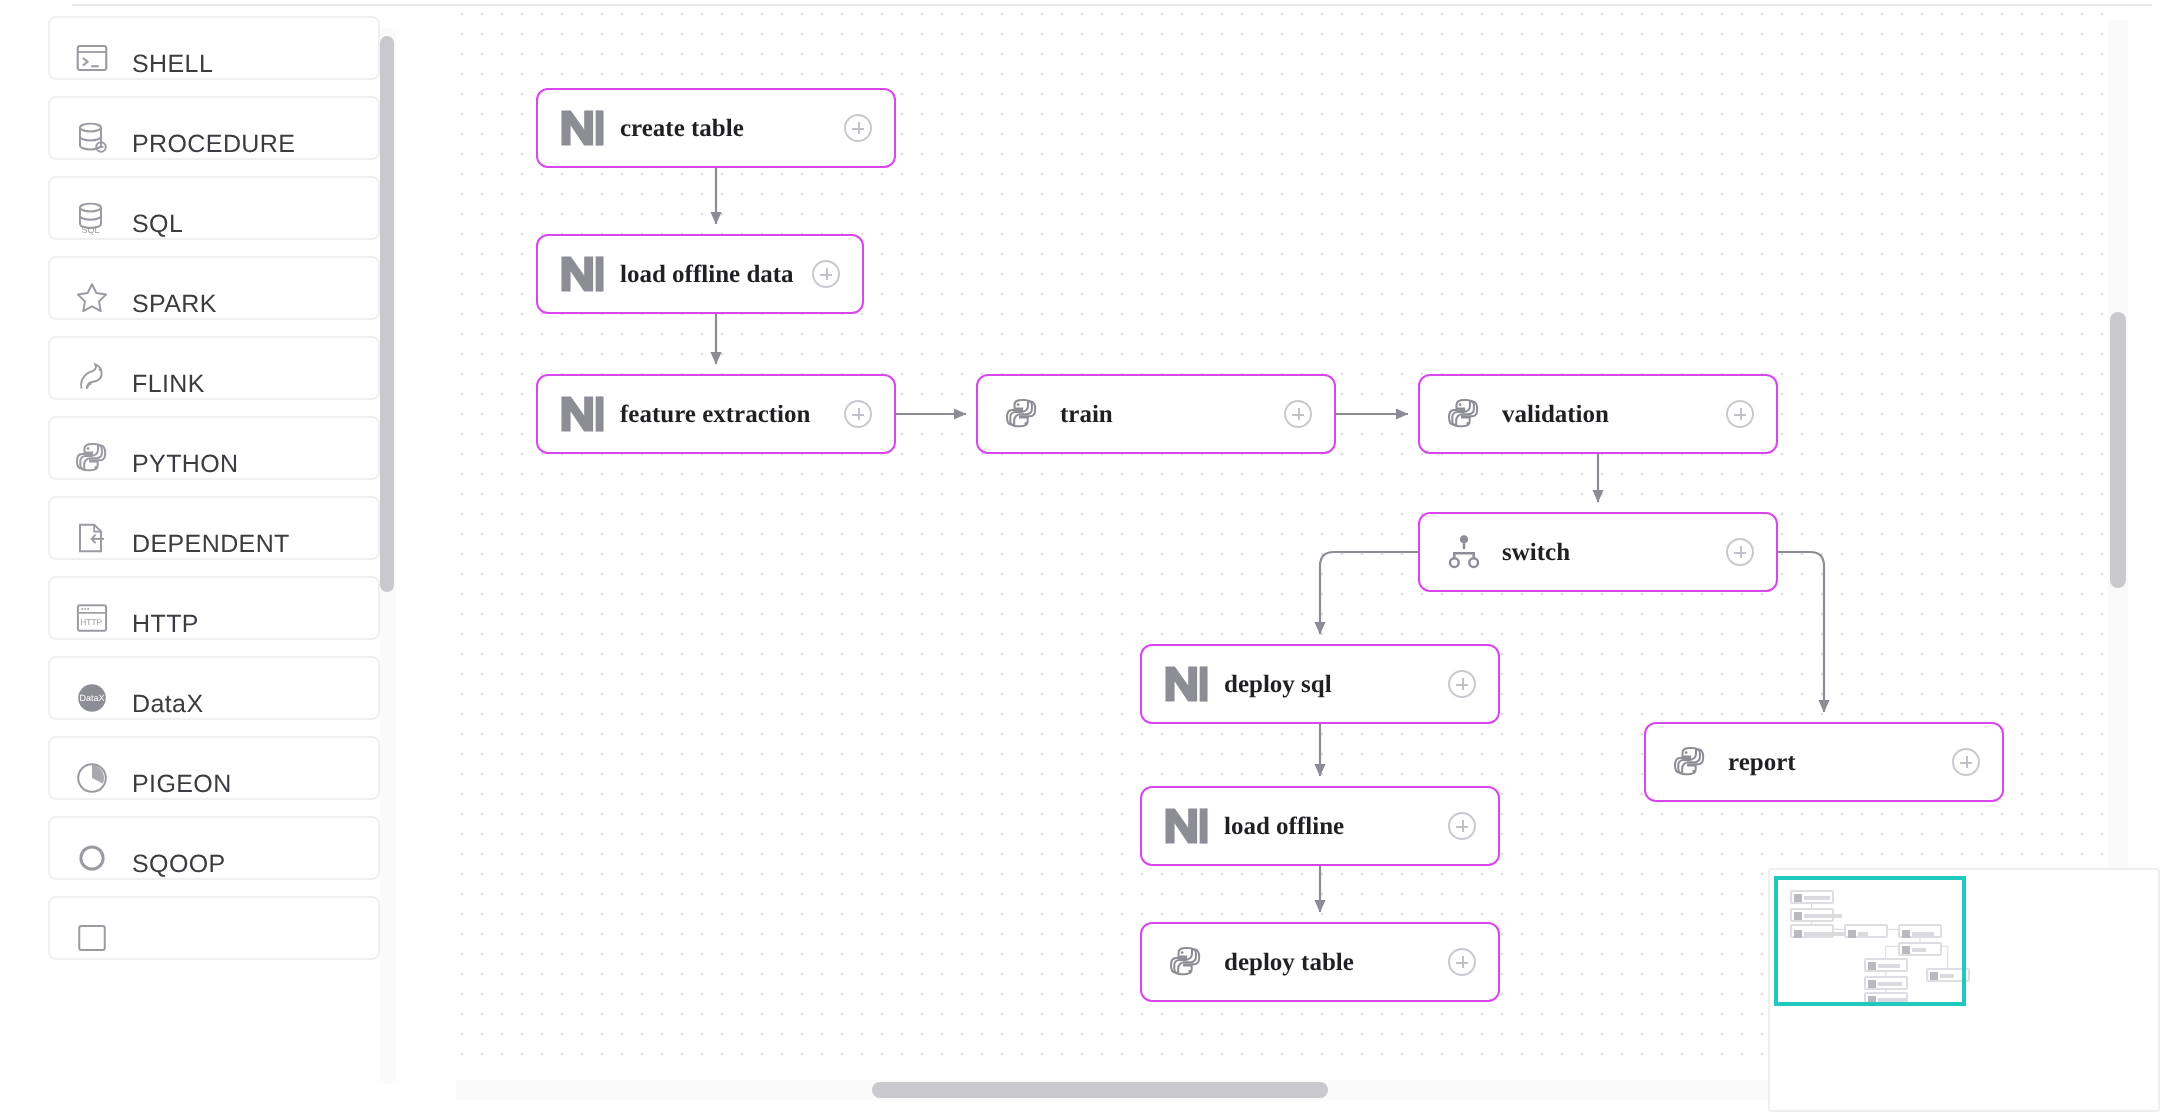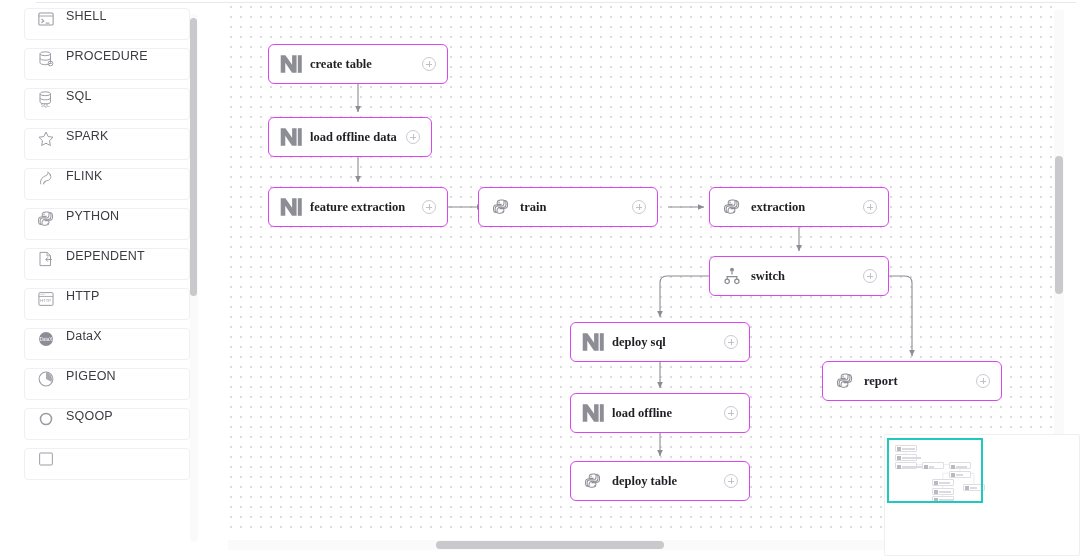--- a/index.html
+++ b/index.html
@@ -31,21 +31,21 @@
   .palette-list {
     position: absolute; left: 0; top: 0; width: 198px;
   }
   .palette-item {
     position: relative;
     margin: 0 0 8px 16px;
     width: 166px; height: 32px;
     background: #ffffff;
     border: 1px solid #f0f0f2;
     border-radius: 4px;
-    display: flex; align-items: flex-start;
+    display: flex; align-items: flex-end;
     cursor: pointer;
   }
   .palette-icon {
     width: 20px; height: 20px;
     margin-left: 11px;
     flex: 0 0 20px;
     display: flex; align-items: center; justify-content: center;
     color: #9a9aa2;
   }
   .palette-icon svg { display: block; }
@@ -371,42 +371,42 @@
         <div class="node" style="left: 46px; top: 181px; width: 180px;">
           <span class="node-icon">
             <svg width="22" height="20" viewBox="0 0 30 26" fill="#8d8d95">
               <path d="M1 1h6.4l9.1 13.1V1h6.1v24h-6.2L7.2 11.2V25H1z"></path>
               <path d="M24.3 1h5.4v18.6h0V25h-5.4z"></path>
             </svg>
           </span>
           <span class="node-label">feature extraction</span>
           <span class="node-plus"></span>
         </div>
-        <div class="node" style="left: 256px; top: 181px; width: 180px;">
+        <div class="node" style="left: 266px; top: 181px; width: 180px;">
           <span class="node-icon">
             <svg width="18" height="18" viewBox="0 0 24 24" fill="none" stroke="currentColor" stroke-width="1.35">
               <path d="M12 2.6c-3.1 0-5 1.3-5 3.3v2.5h5.1v.9H5.4C3.3 9.3 2 11.1 2 14.2c0 3 1.1 4.9 3.2 4.9h1.6v-2.8c0-2.3 1.8-4.1 4.2-4.1h4.3c1.8 0 3.3-1.5 3.3-3.3V5.9c0-1.9-1.7-3.3-5-3.3z"></path>
               <circle cx="9.4" cy="5.7" r="0.95" fill="currentColor" stroke="none"></circle>
               <path d="M12 21.4c3.1 0 5-1.3 5-3.3v-2.5h-5.1v-.9h6.7c2.1 0 3.4-1.8 3.4-4.9 0-3-1.1-4.9-3.2-4.9h-1.6v2.8c0 2.3-1.8 4.1-4.2 4.1H8.7c-1.8 0-3.3 1.5-3.3 3.3v2.9c0 1.9 1.7 3.4 5 3.4z" transform="translate(-1.2,-1.2) scale(1)"></path>
               <circle cx="14.6" cy="18.3" r="0.95" fill="currentColor" stroke="none"></circle>
             </svg>
           </span>
           <span class="node-label">train</span>
           <span class="node-plus"></span>
         </div>
         <div class="node" style="left: 487px; top: 181px; width: 180px;">
           <span class="node-icon">
             <svg width="18" height="18" viewBox="0 0 24 24" fill="none" stroke="currentColor" stroke-width="1.35">
               <path d="M12 2.6c-3.1 0-5 1.3-5 3.3v2.5h5.1v.9H5.4C3.3 9.3 2 11.1 2 14.2c0 3 1.1 4.9 3.2 4.9h1.6v-2.8c0-2.3 1.8-4.1 4.2-4.1h4.3c1.8 0 3.3-1.5 3.3-3.3V5.9c0-1.9-1.7-3.3-5-3.3z"></path>
               <circle cx="9.4" cy="5.7" r="0.95" fill="currentColor" stroke="none"></circle>
               <path d="M12 21.4c3.1 0 5-1.3 5-3.3v-2.5h-5.1v-.9h6.7c2.1 0 3.4-1.8 3.4-4.9 0-3-1.1-4.9-3.2-4.9h-1.6v2.8c0 2.3-1.8 4.1-4.2 4.1H8.7c-1.8 0-3.3 1.5-3.3 3.3v2.9c0 1.9 1.7 3.4 5 3.4z" transform="translate(-1.2,-1.2) scale(1)"></path>
               <circle cx="14.6" cy="18.3" r="0.95" fill="currentColor" stroke="none"></circle>
             </svg>
           </span>
-          <span class="node-label">extraction</span>
+          <span class="node-label">validation</span>
           <span class="node-plus"></span>
         </div>
         <div class="node" style="left: 487px; top: 250px; width: 180px;">
           <span class="node-icon">
             <svg width="20" height="20" viewBox="0 0 24 24" fill="none" stroke="currentColor" stroke-width="1.5">
               <circle cx="12" cy="4.4" r="2.4" fill="currentColor" stroke="none"></circle>
               <circle cx="6.2" cy="18.4" r="2.6"></circle>
               <circle cx="17.8" cy="18.4" r="2.6"></circle>
               <path d="M12 6.8v3.4M6.2 15.8v-3.1h11.6v3.1M6.2 12.7h11.6"></path>
             </svg>

